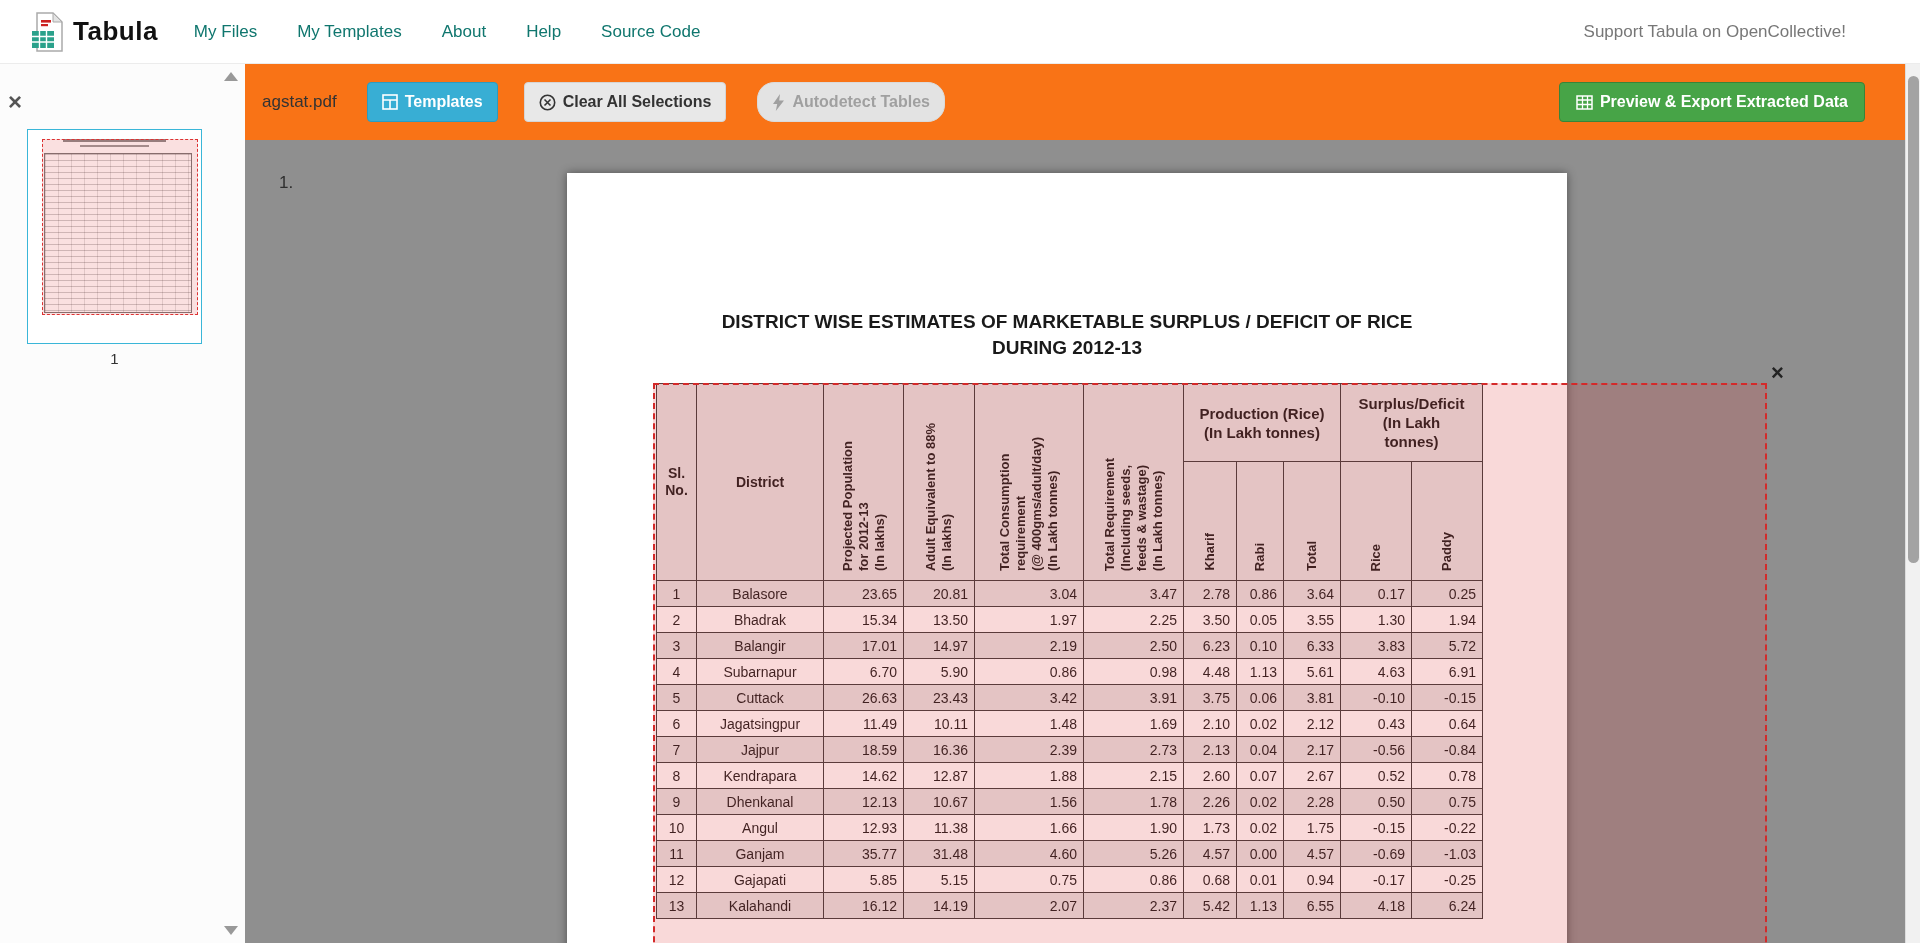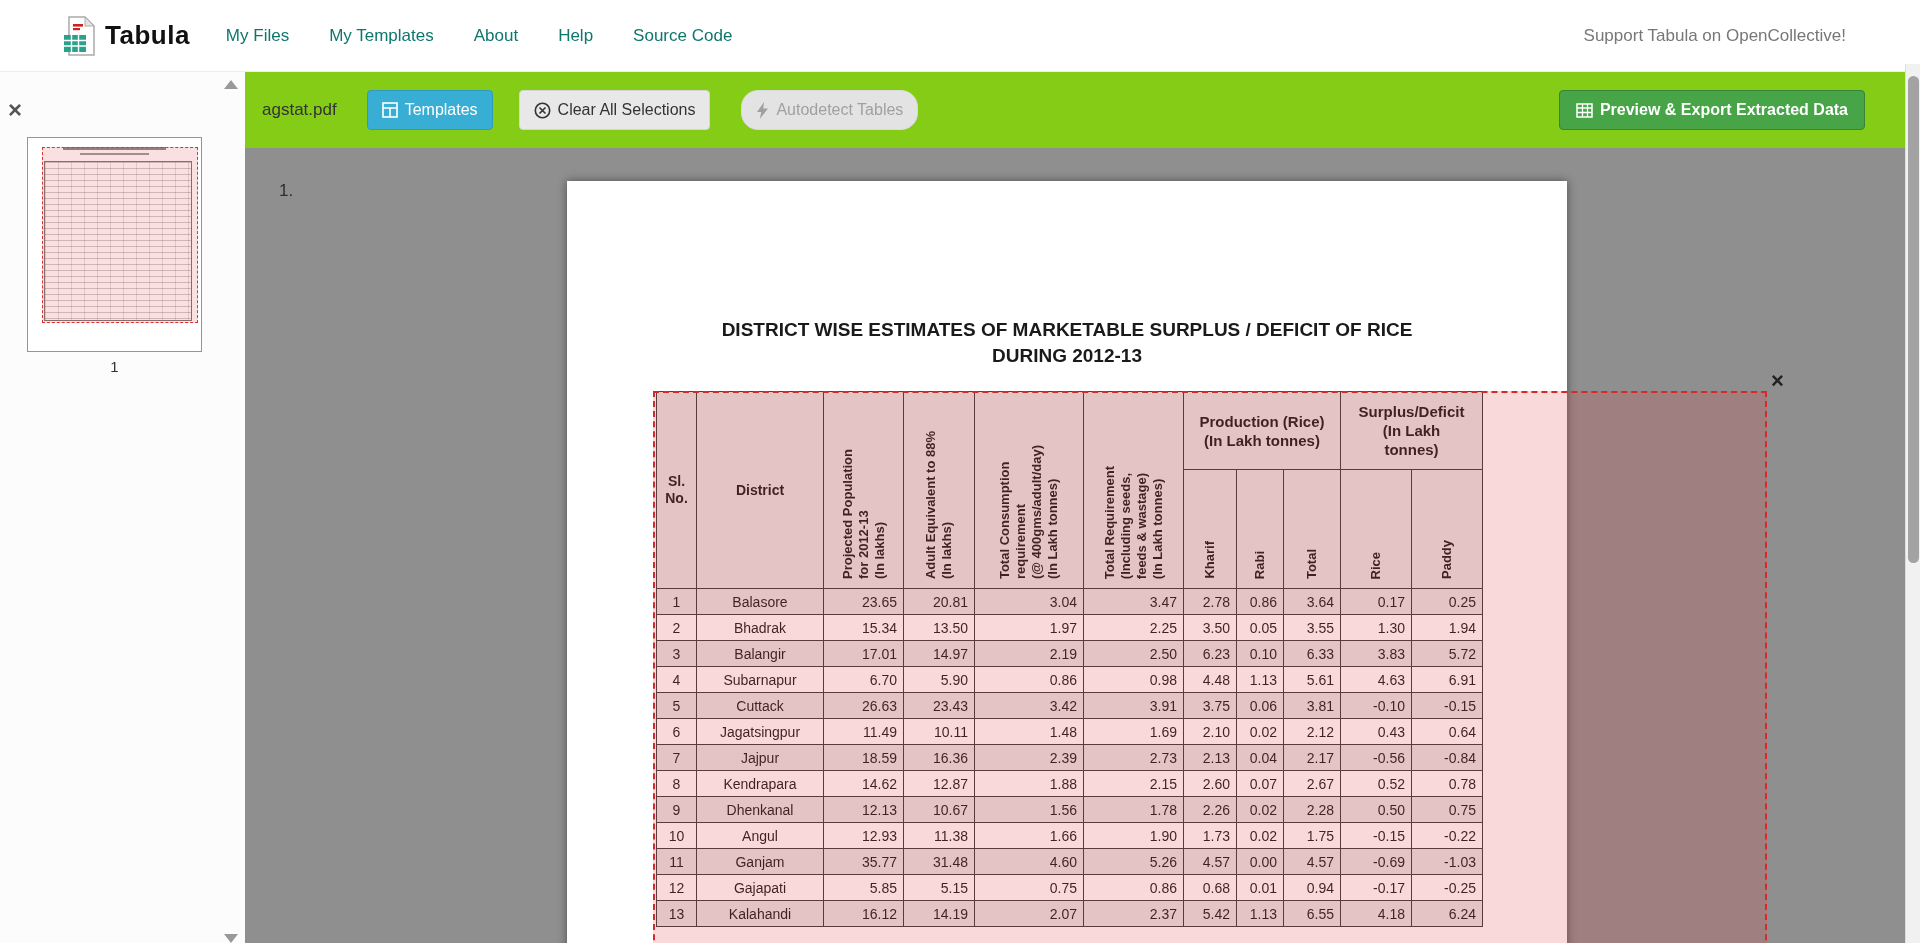--- a/index.html
+++ b/index.html
@@ -1,22 +1,22 @@
 <!DOCTYPE html>
 <html><head>
 <meta charset="utf-8">
 <style>
   * { margin:0; padding:0; box-sizing:border-box; }
   html,body { width:1920px; height:943px; overflow:hidden;
               font-family:"Liberation Sans", sans-serif; background:#fff; }
   .app { position:relative; width:1920px; height:943px; }
 
   
-  .navbar { height:72px; display:flex; align-items:center;
-            padding:0 74px 0 62px; background:#fff; border-bottom:1px solid #ececec;
+  .navbar { height:64px; display:flex; align-items:center;
+            padding:0 74px 0 30px; background:#fff; border-bottom:1px solid #ececec;
             position:relative; z-index:7; }
   .brand { display:flex; align-items:center; gap:9px; cursor:pointer; }
   .brand-name { font-size:26px; font-weight:bold; color:#111; letter-spacing:.5px; }
   .nav-links { display:flex; margin-left:36px; gap:40px; }
   .nav-link { font-size:17px; color:#0f766e; cursor:pointer; white-space:nowrap; }
   .support { margin-left:auto; font-size:17px; color:#777; cursor:pointer; }
 
   
   .body-row { display:flex; height:879px; }
 
@@ -40,26 +40,26 @@
       #fff; }
   .mini-selection { position:absolute; left:8%; top:4%; width:90%; height:83%;
     border:1px dashed #d33; background:rgba(224,64,64,.16); }
   .thumb-num { position:absolute; left:27px; top:286px; width:175px; text-align:center;
                font-size:15px; color:#333; }
 
   
   .main-col { flex:1; display:flex; flex-direction:column; min-width:0; }
 
   
-  .toolbar { height:76px; flex:0 0 76px; background:#84cc16; display:flex;
+  .toolbar { height:76px; flex:0 0 76px; background:#f97316; display:flex;
              align-items:center; padding:0 55px 0 17px; }
   .filename { font-size:17px; color:#333; margin-right:30px; white-space:nowrap; }
   .btn { display:inline-flex; align-items:center; gap:7px; height:40px; border-radius:4px;
          font-size:16px; font-family:"Liberation Sans",sans-serif; cursor:pointer;
-         padding:0 14px; border:1px solid transparent; white-space:nowrap; }
+         padding:0 14px; border:1px solid transparent; white-space:nowrap;font-weight:bold; }
   .btn-templates { background:#38aed4; border-color:#2b9cc0; color:#fff; margin-right:26px; }
   .btn-clear { background:#e8e8e8; border-color:#d5d5d5; color:#333; margin-right:31px; }
   .btn-autodetect { background:#e3e3e3; border-color:#dadada; color:#a0a0a0; cursor:default;border-radius:17px; }
   .btn-export { margin-left:auto; background:#47a447; border-color:#398439; color:#fff;
                 font-weight:bold; padding:0 16px; }
 
   
   .workspace { position:relative; flex:1; background:#8f8f8f; overflow:hidden; }
   .page-label { position:absolute; left:34px; top:33px; font-size:17px; color:#2e2e2e; }
   .pdf-page { position:absolute; left:322px; top:33px; width:1000px; height:1320px;

